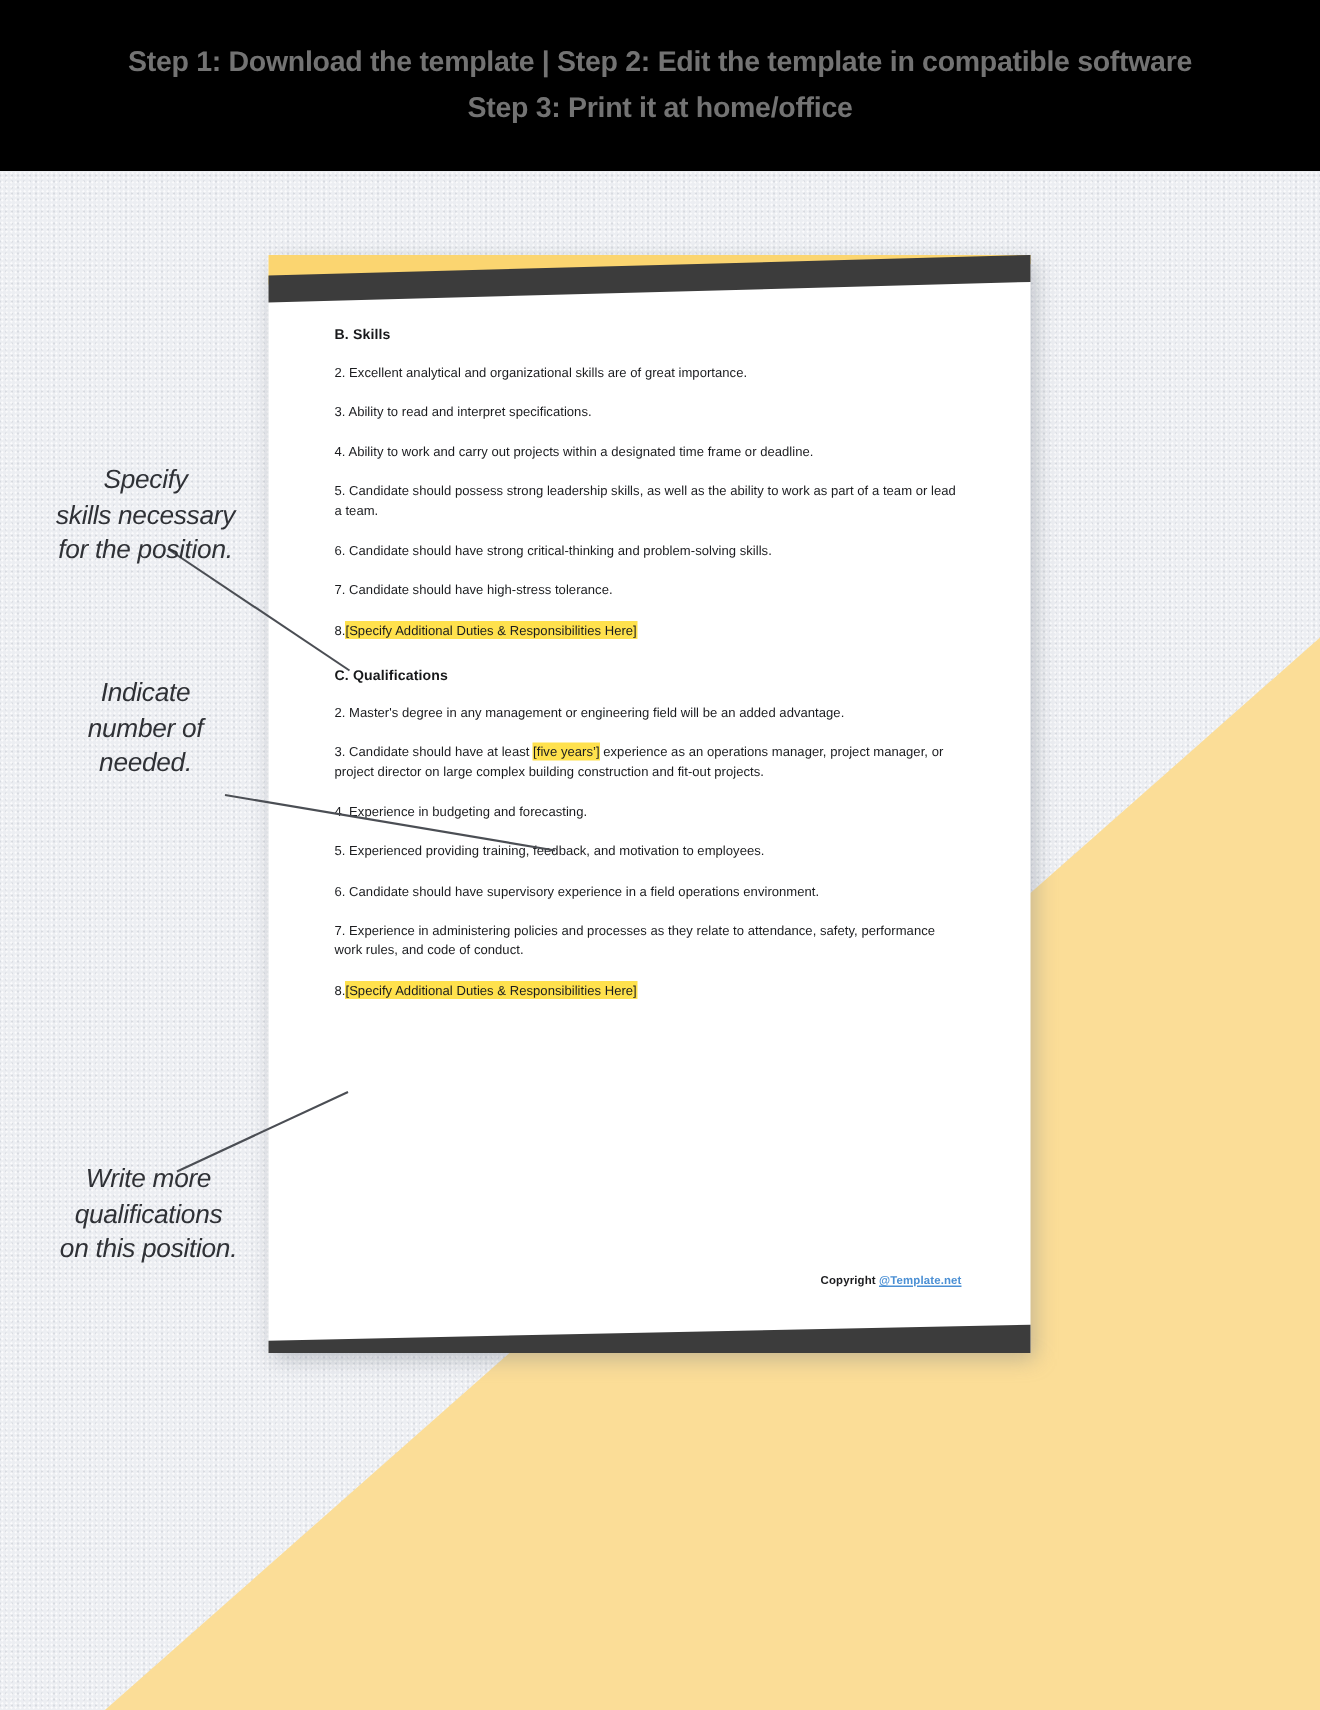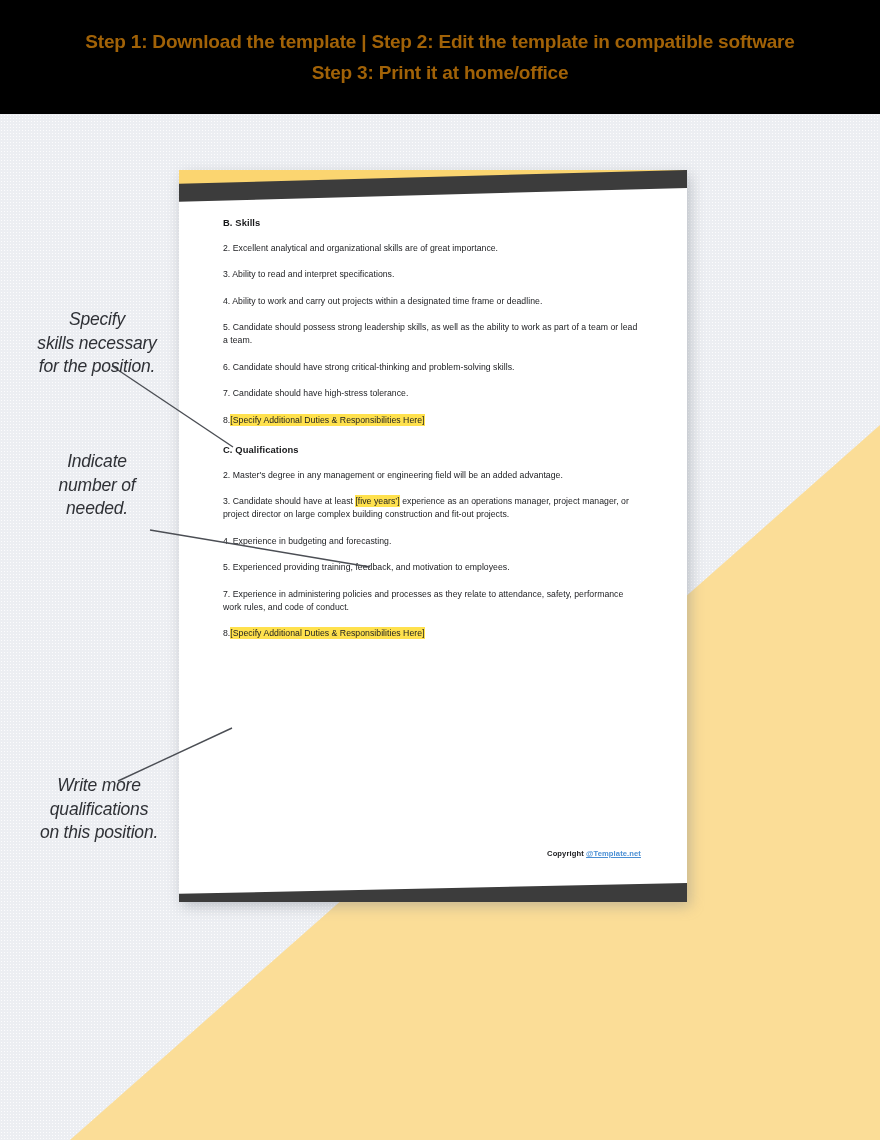--- a/index.html
+++ b/index.html
@@ -28,21 +28,21 @@
     width: 880px;
     height: 114px;
     background: #000000;
     display: flex;
     flex-direction: column;
     align-items: center;
     justify-content: center;
     z-index: 40;
   }
   .banner-line {
-    color: #a16207;
+    color: #737373;
     font-family: "Liberation Sans", sans-serif;
     font-weight: bold;
     font-size: 19px;
     letter-spacing: -0.2px;
     line-height: 31px;
     white-space: nowrap;
     text-align: left;
   }
 
   
@@ -240,20 +240,21 @@
           <p class="doc-item">6. Candidate should have strong critical-thinking and problem-solving skills.</p>
           <p class="doc-item">7. Candidate should have high-stress tolerance.</p>
           <p class="doc-item"><span>8.</span><span class="hl">[Specify Additional Duties &amp; Responsibilities Here]</span></p>
 
           <div class="doc-heading second">C. Qualifications</div>
 
           <p class="doc-item">2. Master's degree in any management or engineering field will be an added advantage.</p>
           <p class="doc-item"><span>3. Candidate should have at least </span><span class="hl">[five years’]</span><span> experience as an operations manager, project manager, or project director on large complex building construction and fit-out projects.</span></p>
           <p class="doc-item">4. Experience in budgeting and forecasting.</p>
           <p class="doc-item">5. Experienced providing training, feedback, and motivation to employees.</p>
+          <p class="doc-item">6. Candidate should have supervisory experience in a field operations environment.</p>
           <p class="doc-item">7. Experience in administering policies and processes as they relate to attendance, safety, performance work rules, and code of conduct.</p>
           <p class="doc-item"><span>8.</span><span class="hl">[Specify Additional Duties &amp; Responsibilities Here]</span></p>
         </div>
 
         <div class="copyright"><span>Copyright </span><span class="lnk">@Template.net</span></div>
       </div>
     </div>
 
     <svg class="leaders" viewBox="0 0 880 1026" xmlns="http://www.w3.org/2000/svg">
       <line x1="112" y1="252" x2="233" y2="333" stroke="#4b4e54" stroke-width="1.4"></line>

